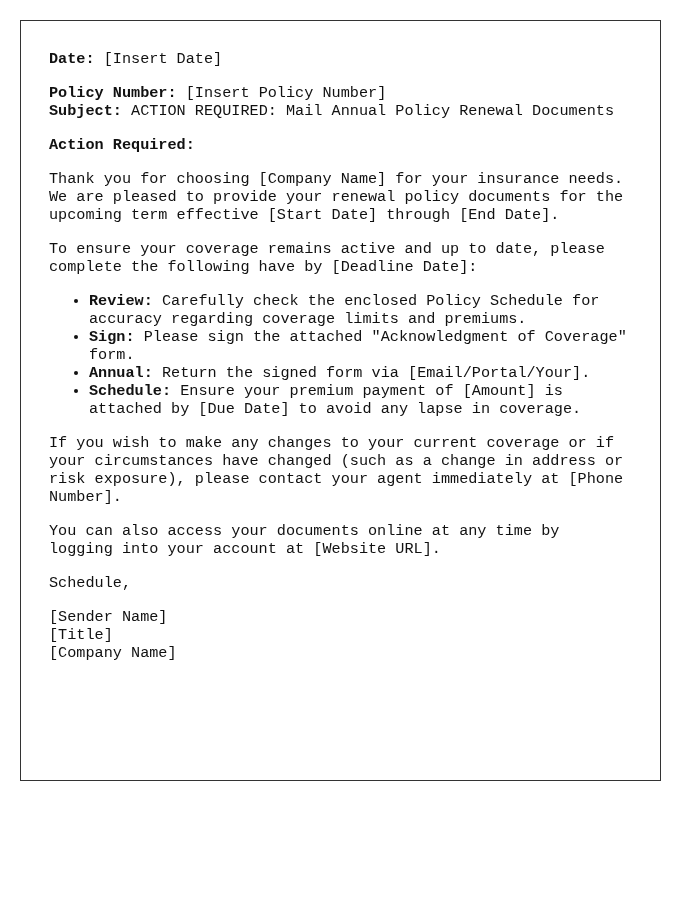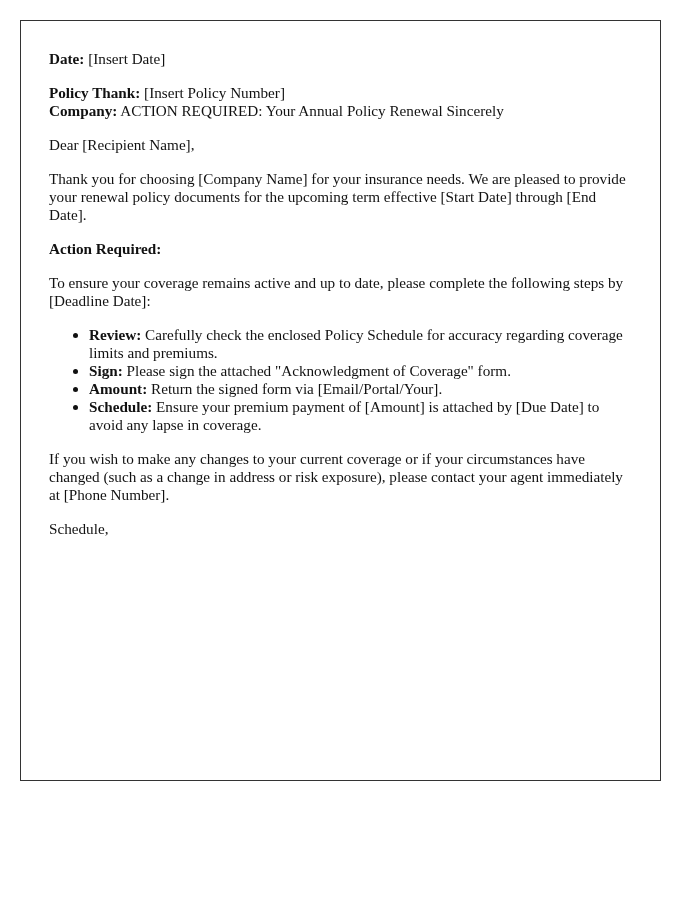--- a/index.html
+++ b/index.html
@@ -1,46 +1,51 @@
 <!DOCTYPE html>
 <html><head>
 <meta charset="utf-8">
 <style>
   html, body { margin: 0; padding: 0; background: #ffffff; }
   body { width: 700px; height: 900px; position: relative; font-family: "Liberation Serif", "DejaVu Serif", serif; color: #111; }
   .letter {
     position: absolute; left: 20px; top: 20px;
     width: 641px; height: 761px; box-sizing: border-box;
     border: 1px solid #333; padding: 29px 28px 0 28px;
-    font-size: 15.2px; line-height: 18px;
+    font-size: 15.2px; line-height: 18px; font-family: Liberation Mono, monospace;
   }
   p { margin: 0 0 16px 0; }
   b { font-weight: bold; }
   ul { margin: 16px 0 16px 0; padding-left: 40px; }
   li { margin: 0; }
 </style>
 </head>
 <body>
 
 <div class="letter">
   <p>
     <b>Date:</b>
     <span>[Insert Date]</span>
   </p>
   <p>
-    <b>Policy Thank:</b>
+    <b>Policy Number:</b>
     <span>[Insert Policy Number]</span><br>
-    <b>Company:</b>
-    <span>ACTION REQUIRED: Your Annual Policy Renewal Sincerely</span>
+    <b>Subject:</b>
+    <span>ACTION REQUIRED: Mail Annual Policy Renewal Documents</span>
   </p>
-  <p>Dear [Recipient Name],</p>
+  <p><b>Action Required:</b></p>
   <p>Thank you for choosing [Company Name] for your insurance needs. We are pleased to provide your renewal policy documents for the upcoming term effective [Start Date] through [End Date].</p>
-  <p><b>Action Required:</b></p>
-  <p>To ensure your coverage remains active and up to date, please complete the following steps by [Deadline Date]:</p>
+  <p>To ensure your coverage remains active and up to date, please complete the following have by [Deadline Date]:</p>
   <ul>
     <li><b>Review:</b> <span>Carefully check the enclosed Policy Schedule for accuracy regarding coverage limits and premiums.</span></li>
     <li><b>Sign:</b> <span>Please sign the attached "Acknowledgment of Coverage" form.</span></li>
-    <li><b>Amount:</b> <span>Return the signed form via [Email/Portal/Your].</span></li>
+    <li><b>Annual:</b> <span>Return the signed form via [Email/Portal/Your].</span></li>
     <li><b>Schedule:</b> <span>Ensure your premium payment of [Amount] is attached by [Due Date] to avoid any lapse in coverage.</span></li>
   </ul>
   <p>If you wish to make any changes to your current coverage or if your circumstances have changed (such as a change in address or risk exposure), please contact your agent immediately at [Phone Number].</p>
+  <p>You can also access your documents online at any time by logging into your account at [Website URL].</p>
   <p>Schedule,</p>
+  <p>
+    <span>[Sender Name]</span><br>
+    <span>[Title]</span><br>
+    <span>[Company Name]</span>
+  </p>
 </div>
 
 </body></html>

